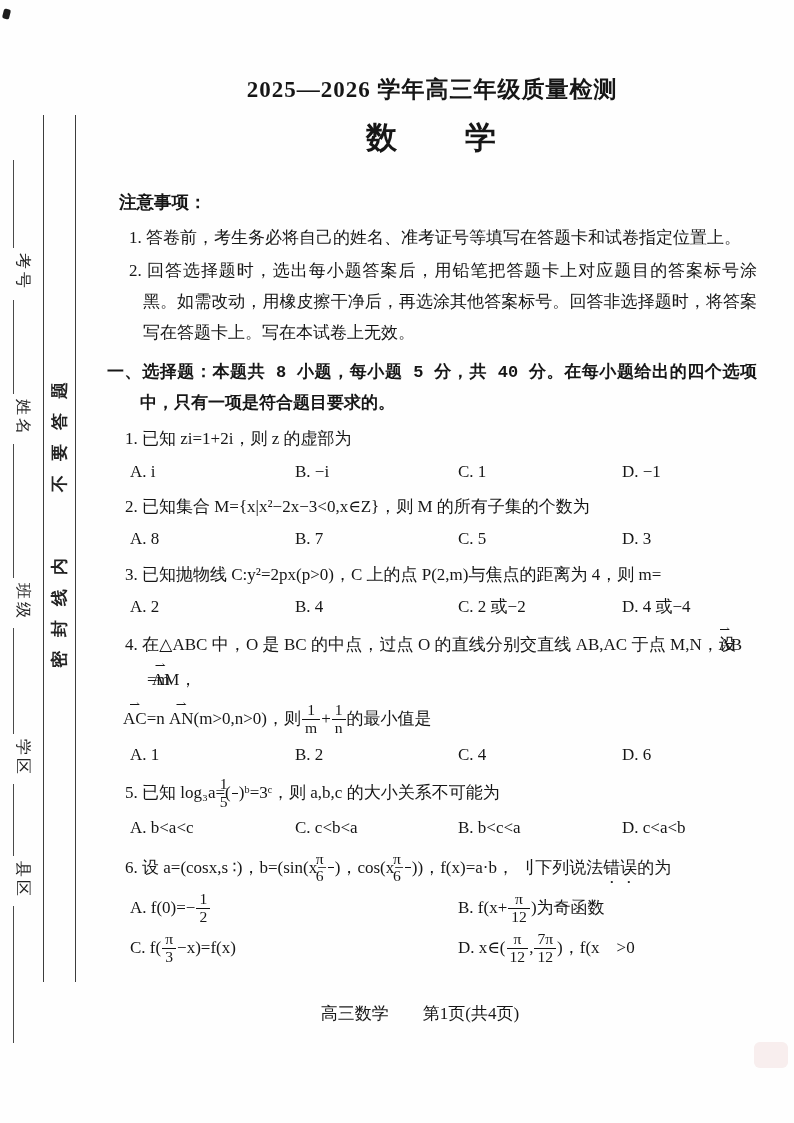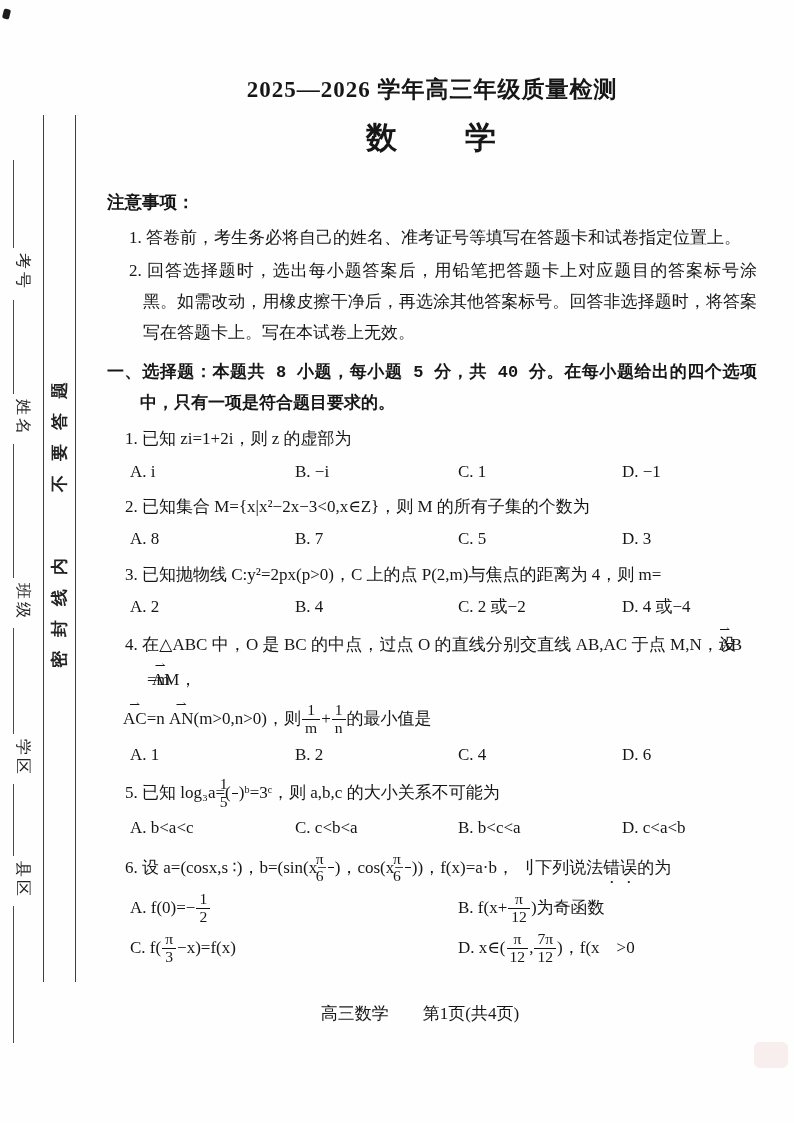--- a/index.html
+++ b/index.html
@@ -23,21 +23,21 @@
   .seal-text{
     position:absolute;left:59px;white-space:nowrap;font-size:17px;letter-spacing:14px;color:#222;
     transform:translate(-50%,-50%) rotate(-90deg);font-weight:600;
   }
   .st-upper{top:430px;} .st-lower{top:606px;}
   .smudge{position:absolute;right:6px;top:1042px;width:34px;height:26px;background:rgba(242,224,224,.55);border-radius:6px;}
   
   .main{position:absolute;left:107px;top:74px;width:650px;font-size:17px;}
   .exam-title{font-size:23px;font-weight:700;text-align:center;margin:0 0 12px;letter-spacing:1px;}
   .subject-title{font-size:31px;font-weight:700;text-align:center;margin:0 0 28px;letter-spacing:2px;white-space:pre;}
-  .notice-h{font-size:17.5px;font-weight:700;margin:0 0 3px;line-height:1.8;}
+  .notice-h{font-size:17.5px;font-weight:700;margin:0 12px 3px;line-height:1.8;}
   .notice-item{margin:0 0 2px;line-height:1.83;text-align:justify;padding-left:36px;text-indent:-14px;}
   .section-h{font-weight:700;line-height:1.83;text-align:justify;margin:9px 0 2px;padding-left:33px;text-indent:-33px;font-family:Liberation Mono, monospace;}
   .q{margin:0;}
   .q-text{margin:4px 15px 0;line-height:1.85;padding-left:25px;text-indent:-22px;text-align:justify;}
   .q-text2{margin:2px 0 0;line-height:2.2;padding-left:16px;}
   .q4 .q-text{line-height:2.1;}
   .opts{display:grid;grid-template-columns:165px 163px 164px 1fr;padding-left:23px;line-height:1.85;margin:1px 0 2px;}
   .opts2{display:grid;grid-template-columns:328px 1fr;padding-left:23px;line-height:2.3;margin:1px 0 0;}
   .opt{white-space:nowrap;}
   .footer{position:absolute;left:95px;top:1002px;width:650px;text-align:center;font-size:17px;}

